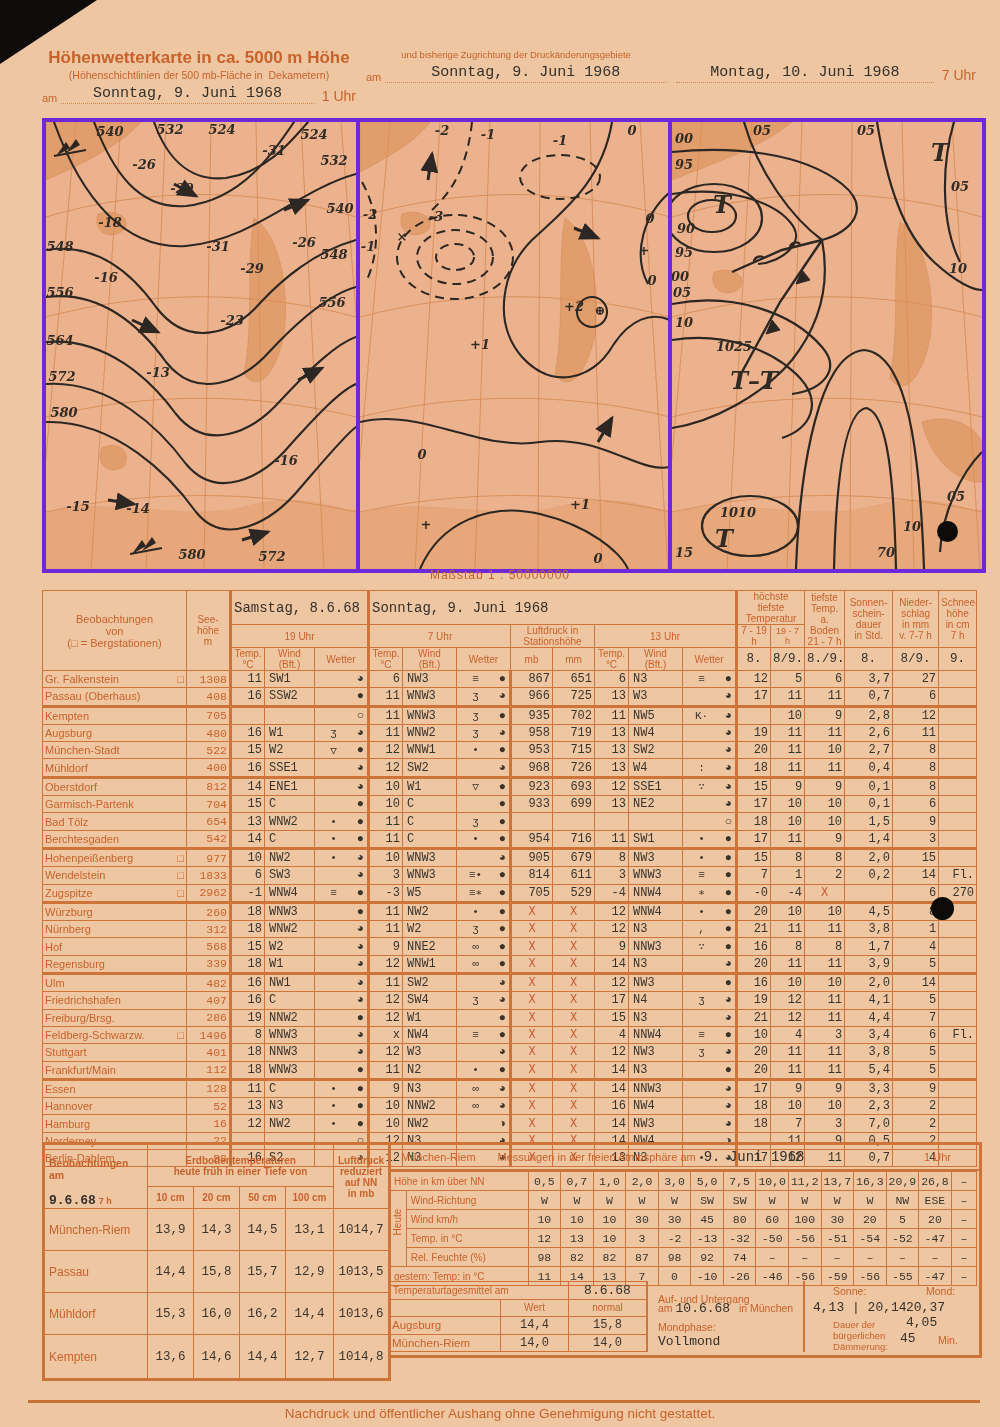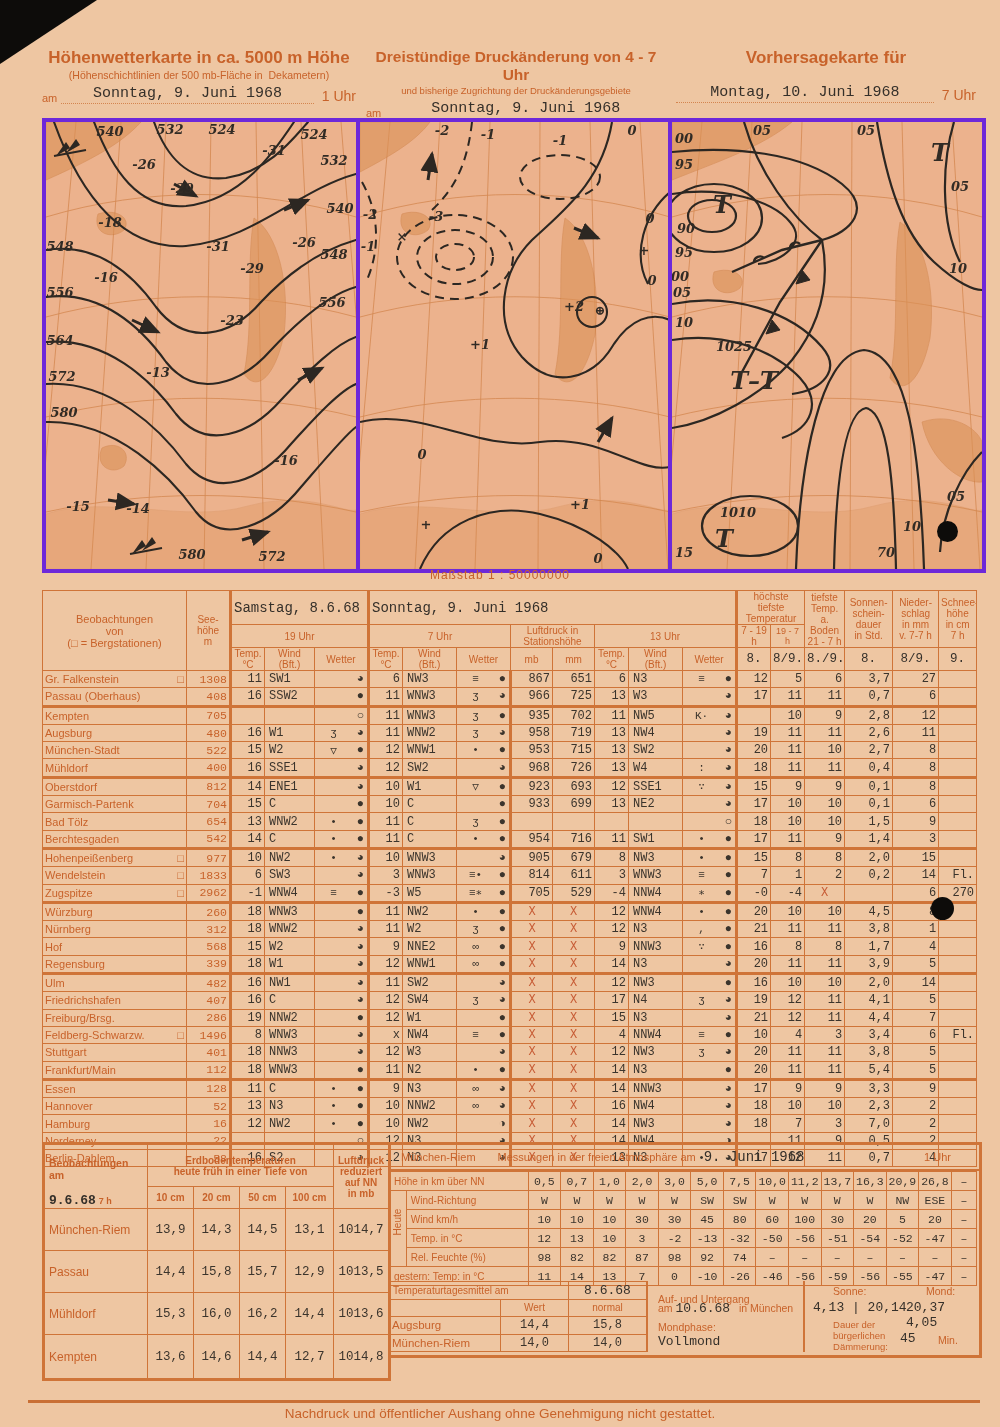--- a/index.html
+++ b/index.html
@@ -90,29 +90,27 @@
   <div class="hdr" style="left:42px;width:314px;">
     <div class="t">Höhenwetterkarte in ca. 5000 m Höhe</div>
     <div class="s"><span>(Höhenschichtlinien der 500 mb-Fläche in</span>&nbsp;&nbsp;<span>Dekametern)</span></div>
     <div class="dateline">
       <span class="am">am</span>
       <span class="dt">Sonntag, 9. Juni 1968</span>
       <span class="uhr">1 Uhr</span>
     </div>
   </div>
   <div class="hdr" style="left:366px;width:300px;">
-    <div class="t" style="font-size:15.5px">Dreistündige Druckänderung von 4 - 7 Uhr</div>
     <div class="s" style="font-size:9.5px">und bisherige Zugrichtung der Druckänderungsgebiete</div>
     <div class="dateline">
       <span class="am">am</span>
       <span class="dt">Sonntag, 9. Juni 1968</span>
     </div>
   </div>
   <div class="hdr" style="left:676px;width:300px;">
-    <div class="t">Vorhersagekarte für</div>
     <div class="dateline" style="margin-top:16px">
       <span class="dt">Montag, 10. Juni 1968</span>
       <span class="uhr">7 Uhr</span>
     </div>
   </div>
 
   <div class="map" id="map1" style="left:42px;width:310px;">
     <svg width="310" height="447" viewBox="0 0 310 447">
       <defs>
             <marker id="ah" markerWidth="8" markerHeight="8" refX="6" refY="3" orient="auto">

